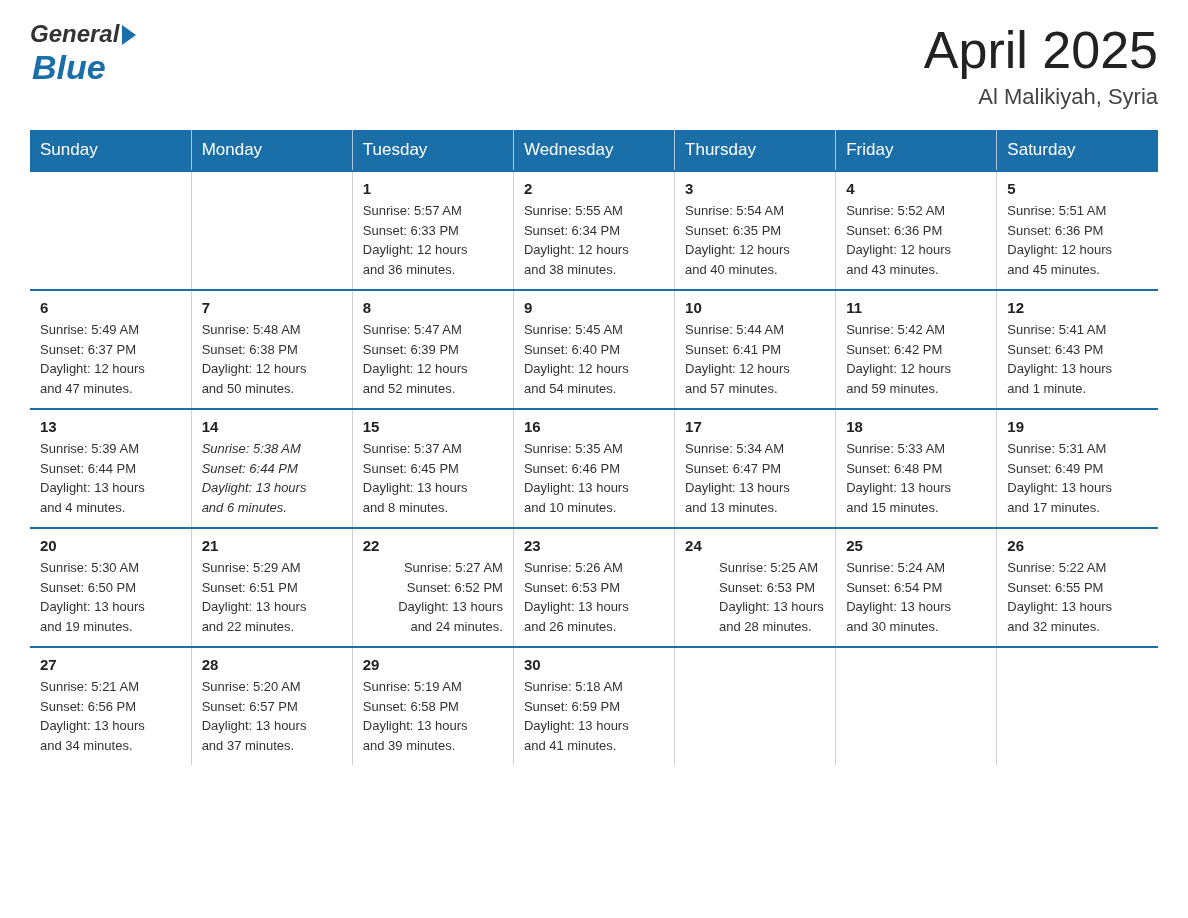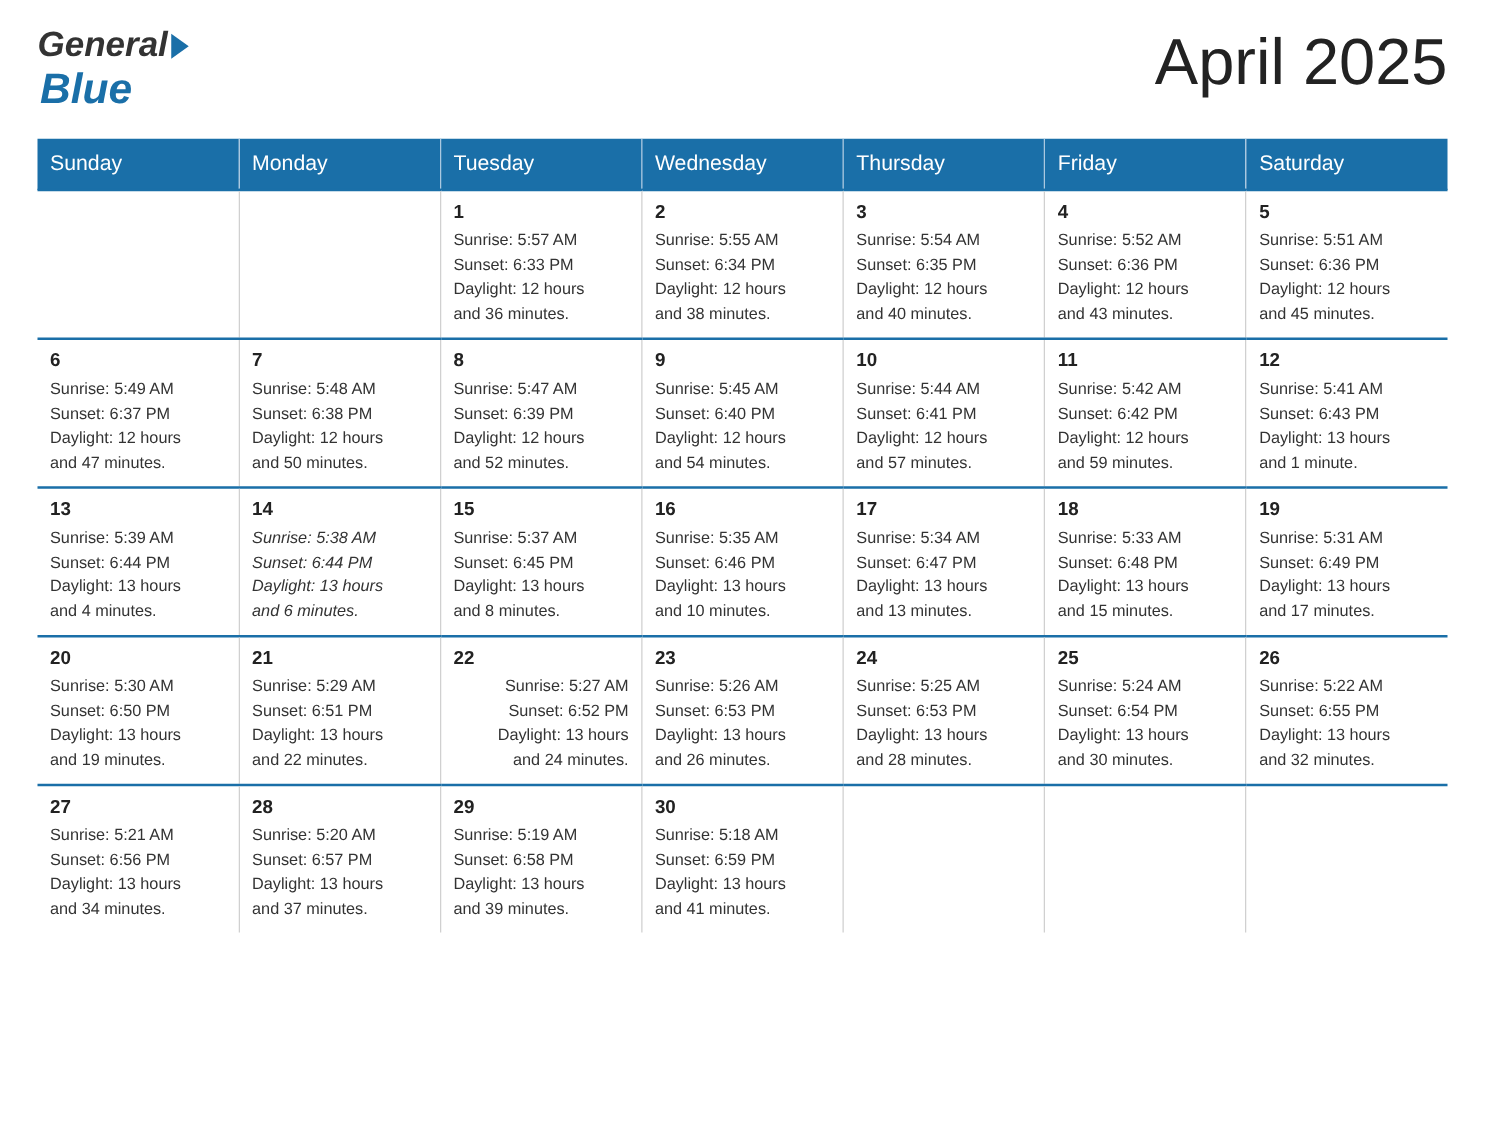--- a/index.html
+++ b/index.html
@@ -19,21 +19,21 @@
     .logo {
       display: flex;
       flex-direction: column;
       align-items: flex-start;
     }
     .logo-top {
       display: flex;
       align-items: center;
     }
     .logo-general {
-      font-size: 28px;
+      font-size: 24px;
       font-weight: bold;
       color: #333;
       font-style: italic;
     }
     .logo-arrow {
       width: 0;
       height: 0;
       border-left: 14px solid #1a6fa8;
       border-top: 10px solid transparent;
       border-bottom: 10px solid transparent;
@@ -108,20 +108,21 @@
 <div class="header-area">
   <div class="logo">
     <div class="logo-top">
       <span class="logo-general">General</span>
       <div class="logo-arrow"></div>
     </div>
     <span class="logo-blue">Blue</span>
   </div>
   <div class="title-area">
     <div class="title-month">April 2025</div>
+    <div class="title-location">Al Malikiyah, Syria</div>
   </div>
 </div>
 
 <table>
   <thead>
     <tr>
     <th>Sunday</th>
         <th>Monday</th>
         <th>Tuesday</th>
         <th>Wednesday</th>
@@ -296,21 +297,21 @@
         </td>
         <td>
           <div class="day-number">23</div>
           <div class="day-info" style="white-space: pre-line;">Sunrise: 5:26 AM
 Sunset: 6:53 PM
 Daylight: 13 hours
 and 26 minutes.</div>
         </td>
         <td>
           <div class="day-number">24</div>
-          <div class="day-info" style="white-space: pre-line;">Sunrise: 5:25 AM
+          <div class="day-info" style="white-space: pre-line; margin-left: 34px;">Sunrise: 5:25 AM
 Sunset: 6:53 PM
 Daylight: 13 hours
 and 28 minutes.</div>
         </td>
         <td>
           <div class="day-number">25</div>
           <div class="day-info" style="white-space: pre-line;">Sunrise: 5:24 AM
 Sunset: 6:54 PM
 Daylight: 13 hours
 and 30 minutes.</div>

